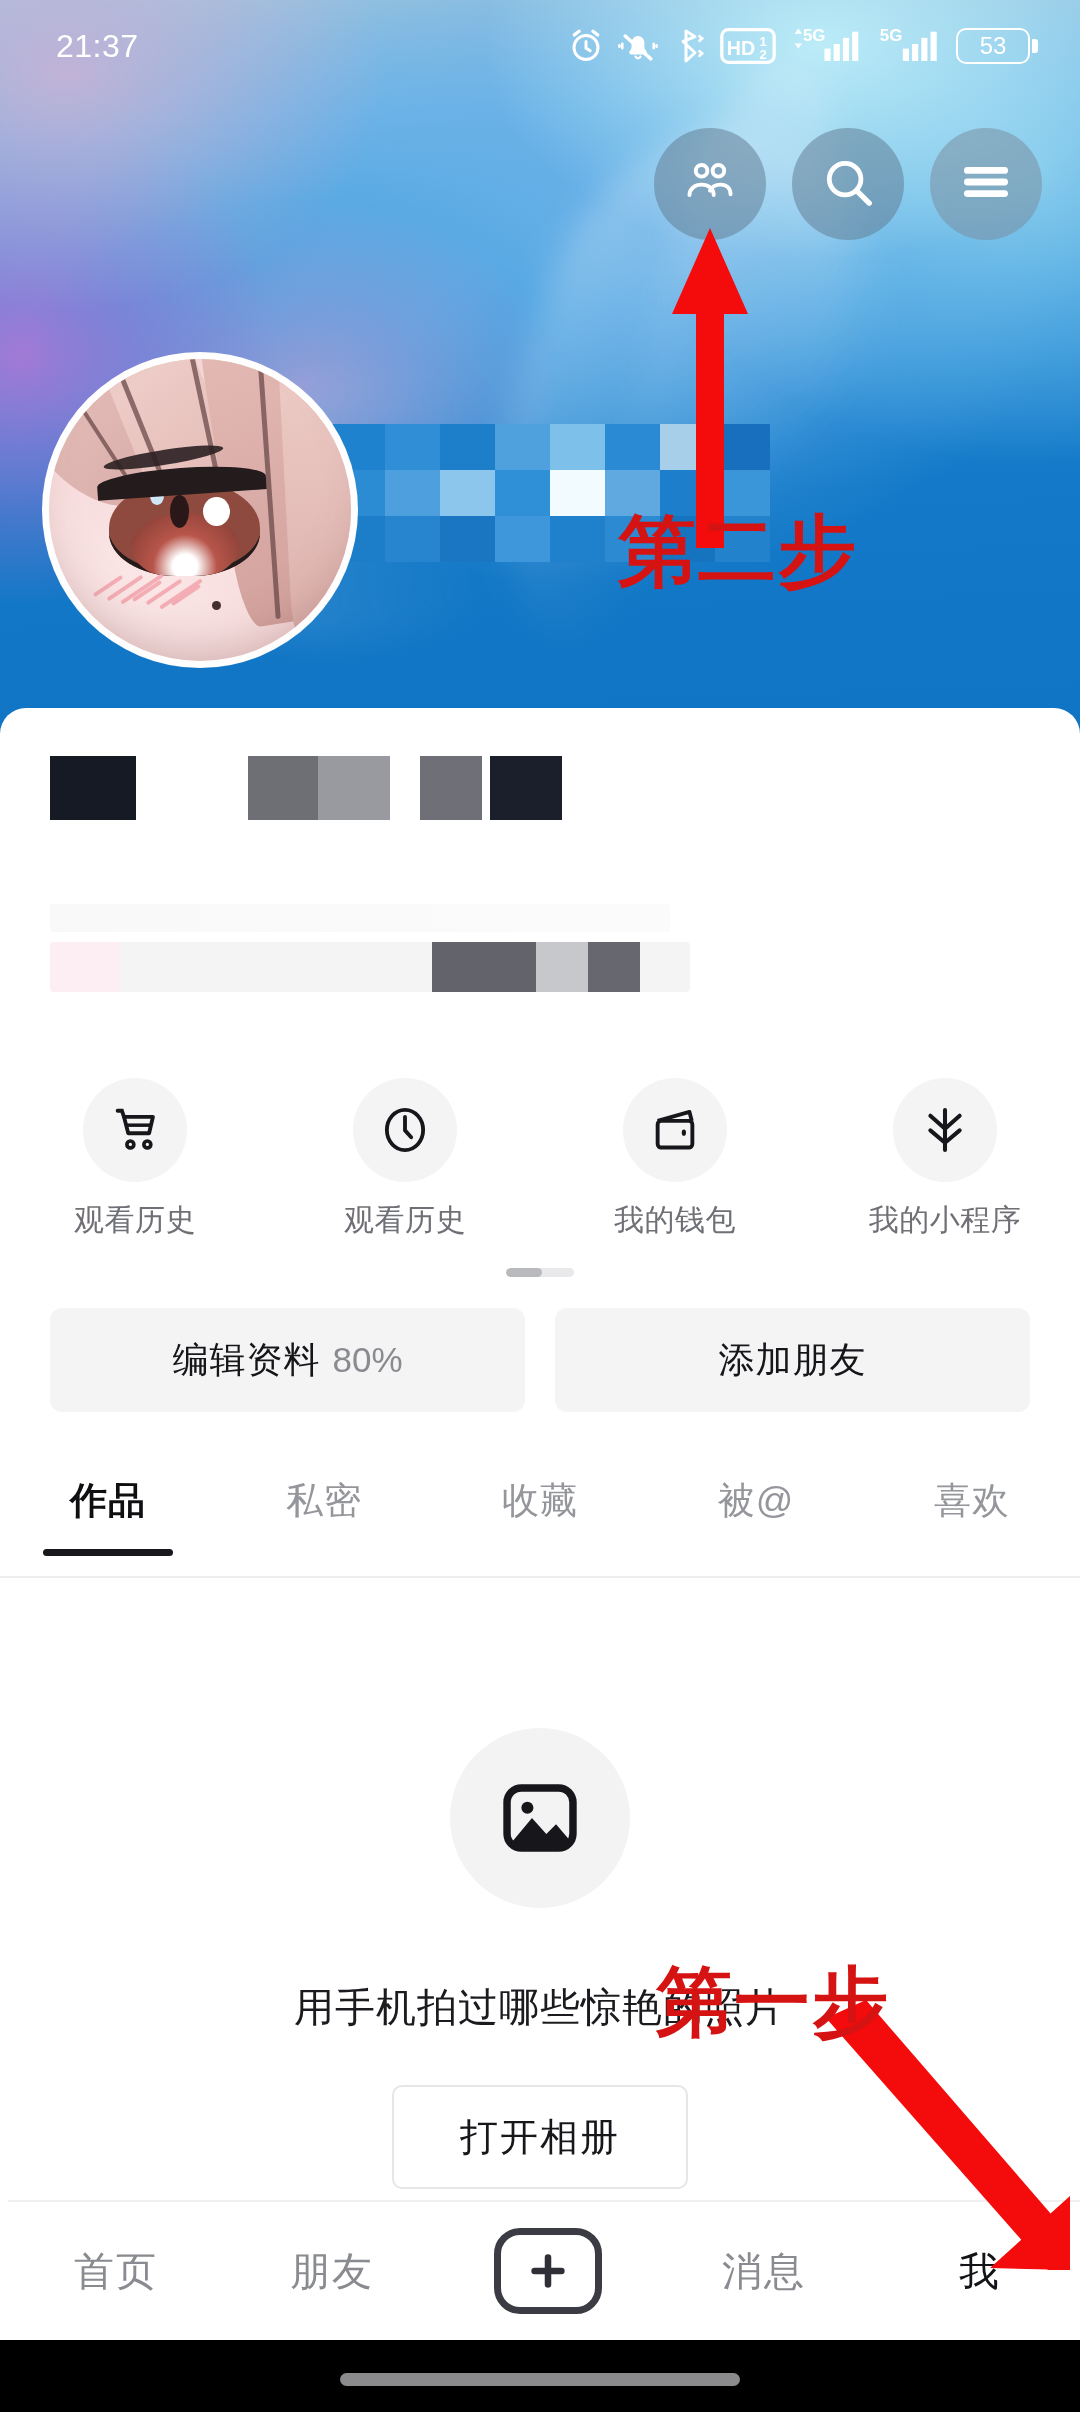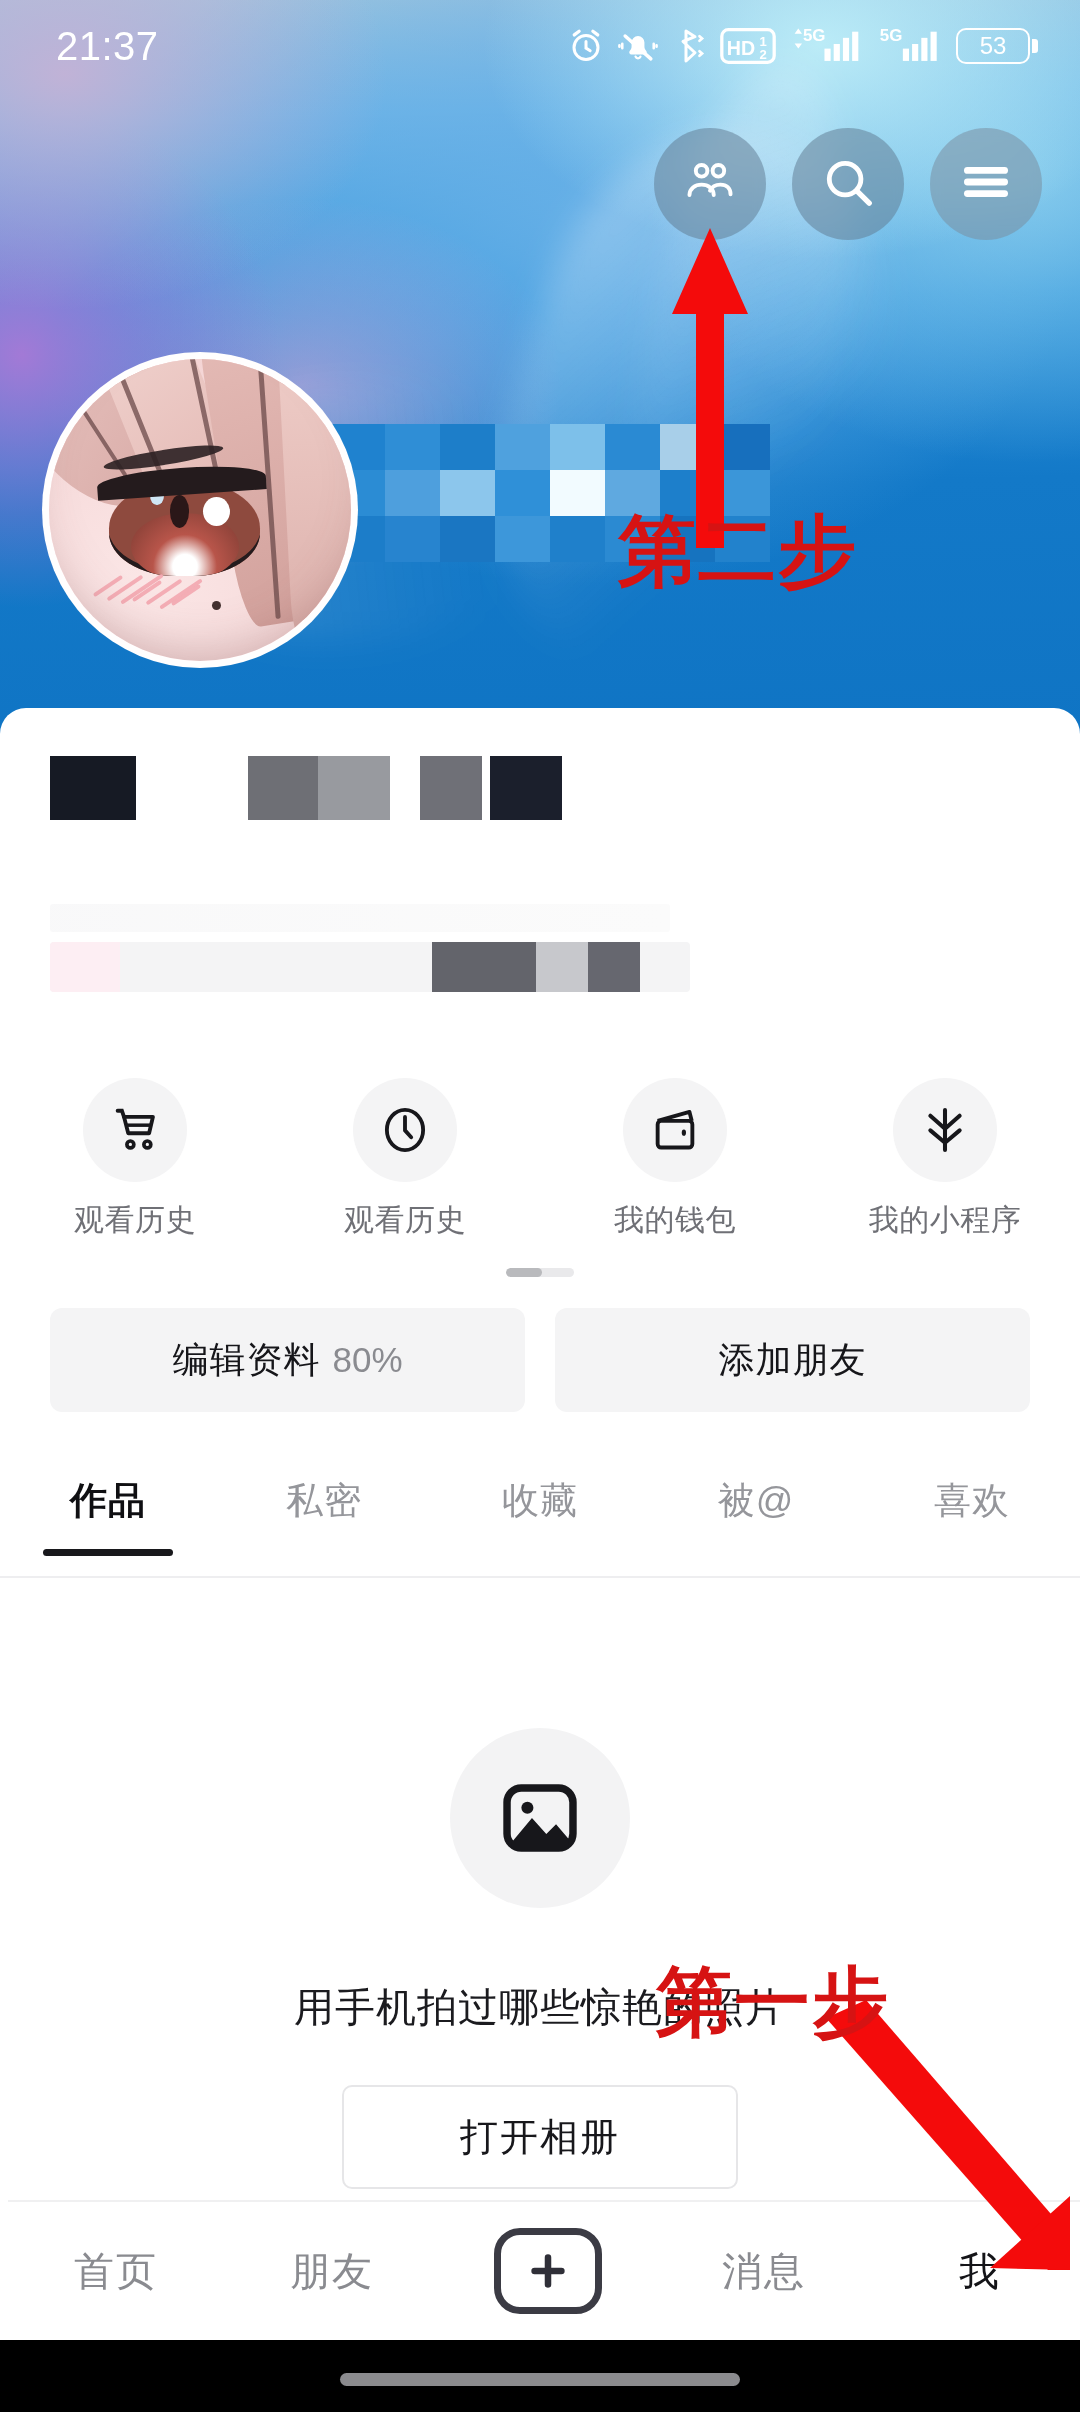--- a/index.html
+++ b/index.html
@@ -44,21 +44,21 @@
   .hmosaic{ position:absolute; left:330px; top:424px; width:440px; height:140px; display:grid;
             grid-template-columns:repeat(8,55px); grid-template-rows:repeat(3,46px); }
   .hmosaic i{ display:block; }
 
   
   .statusbar{
     position:absolute; left:0; top:0; width:1080px; height:88px;
     display:flex; align-items:center; justify-content:space-between;
     padding:0 42px 0 56px; color:#fff; z-index:40;
   }
-  .clock{ font-size:40px; font-weight:400; letter-spacing:.5px; line-height:1; padding-top:4px; }
+  .clock{ font-size:32px; font-weight:400; letter-spacing:.5px; line-height:1; padding-top:4px; }
   .sysicons{ display:flex; align-items:flex-end; gap:14px; }
   .sysicons svg{ display:block; }
   .batt{ display:flex; align-items:center; gap:2px; }
   .battbody{
     width:74px; height:36px; border:2.6px solid #fff; border-radius:10px;
     display:flex; align-items:center; justify-content:center; font-size:24px; font-weight:500; letter-spacing:0;
   }
   .batttip{ width:6px; height:14px; background:#fff; border-radius:0 3px 3px 0; }
 
   
@@ -170,21 +170,21 @@
   }
 
   
   .empty{ position:absolute; left:0; top:1020px; width:1080px; text-align:center; }
   .empty-ic{
     width:180px; height:180px; border-radius:50%; background:#f3f3f4;
     margin:0 auto; display:flex; align-items:center; justify-content:center;
   }
   .empty-txt{ margin-top:72px; font-size:40px; color:#1b1b1f; letter-spacing:1px; }
   .empty-btn{
-    margin:50px auto 0; width:396px; height:104px; border:2px solid #e6e6e8; border-radius:10px;
+    margin:50px auto 0; width:296px; height:104px; border:2px solid #e6e6e8; border-radius:10px;
     display:flex; align-items:center; justify-content:center; font-size:38px; color:#17171b; letter-spacing:2px;
   }
 
   
   .bottomnav{
     position:absolute; left:8px; bottom:72px; width:1080px; height:140px;
     background:#fff; border-top:2px solid #f0f0f1;
     display:flex; align-items:center; z-index:45;
   }
   .nav{ flex:1; text-align:center; font-size:40px; color:#8a8b90; letter-spacing:2px; }

